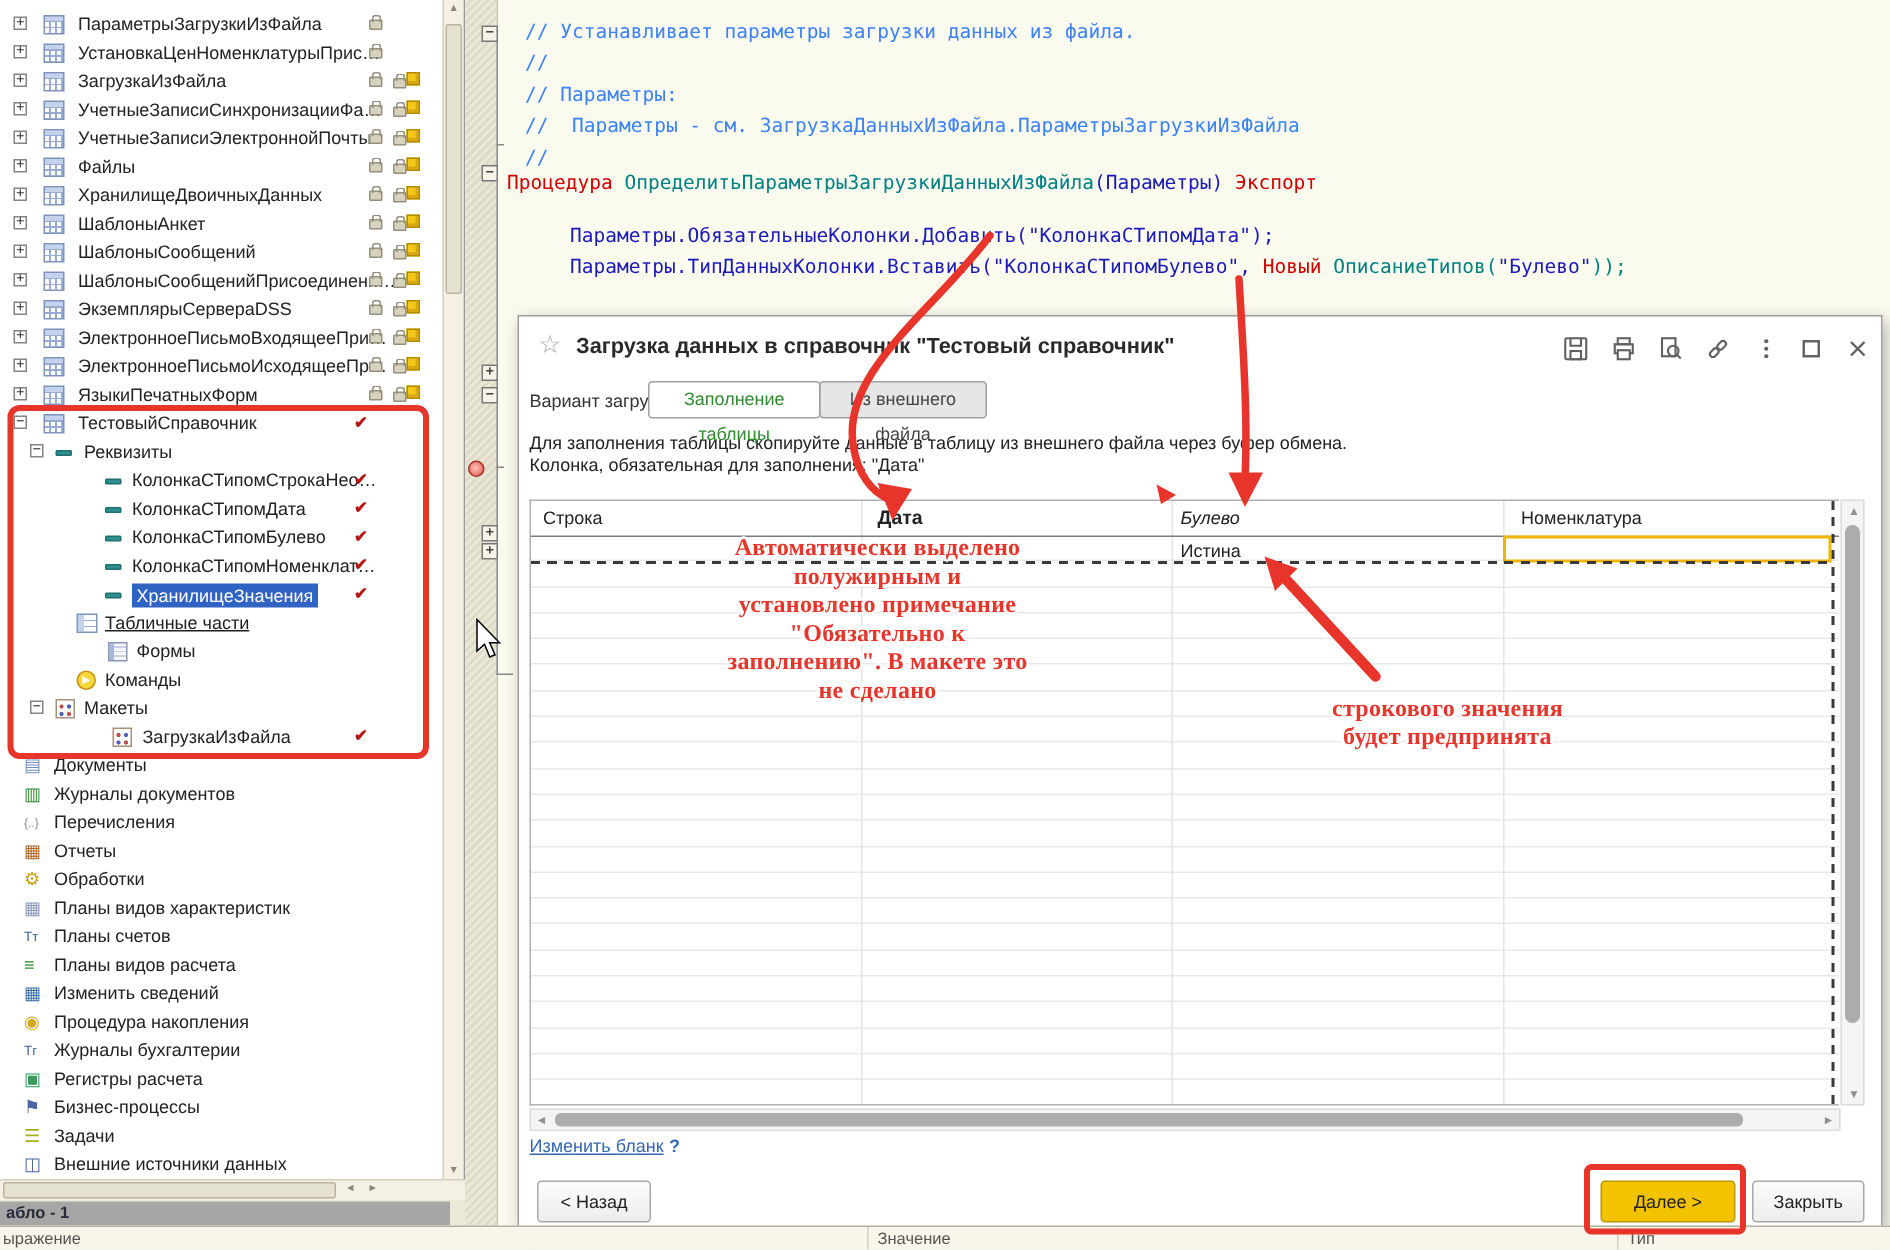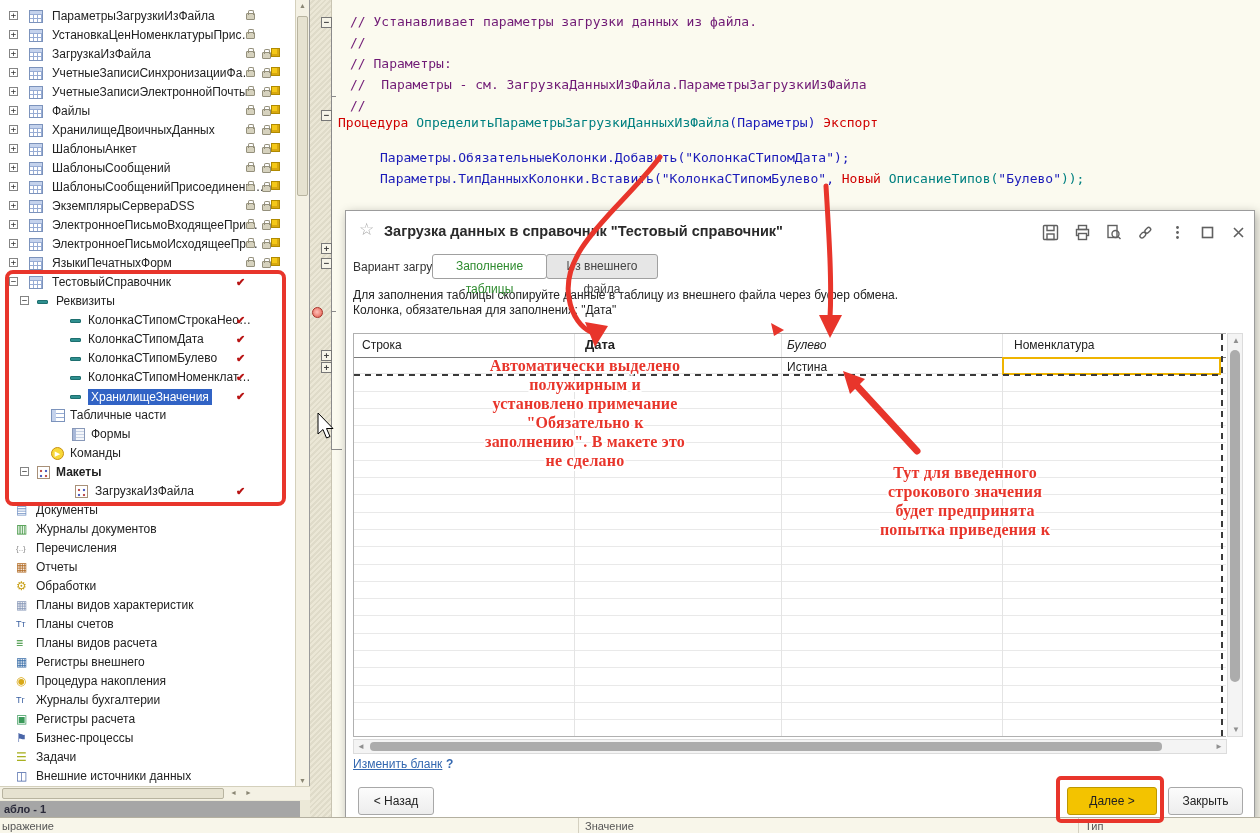--- a/index.html
+++ b/index.html
@@ -16,21 +16,21 @@
   #gutter { position:absolute; left:0; top:0; width:22px; height:818px;
     background: repeating-linear-gradient(135deg,#ebe7d6 0 2px,#dfdbc9 2px 4px); border-right:1px solid #c8c4b2;}
   #fold-line { position:absolute; left:21px; top:22px; width:1px; height:428px; background:#8a8a8a; margin-left:0; }
   .fold-box { position:absolute; width:11px; height:11px; background:#f6f4e8; border:1px solid #777;
     font:bold 9px/9px "DejaVu Sans Mono",monospace; text-align:center; color:#444; }
   .fold-tick { position:absolute; width:5px; height:1px; background:#8a8a8a; }
   #break-dot { position:absolute; width:11px; height:11px; border-radius:50%;
     background: radial-gradient(circle at 4px 4px,#ffc0b8,#e05848); border:1px solid #a83028; }
   #code-layer { position:absolute; left:0; top:0; width:950px; height:818px; }
   .code-line { position:absolute; white-space:pre; font:13px/16px "DejaVu Sans Mono",monospace; }
-  .c-com { color:#701a75; }
+  .c-com { color:#3b82f6; }
   .c-kw  { color:#d00000; }
   .c-id  { color:#1a1ab8; }
   .c-id2 { color:#008080; }
   .c-str { color:#1a1ab8; }
 
   
   #tree-panel { position:absolute; left:0; top:0; width:310px; height:786px; background:#fff;
     border-right:1px solid #9a9a9a; overflow:hidden; }
   .trow-item { position:absolute; left:0; width:310px; height:19px; font-size:12px; line-height:19px; }
   .exp { position:absolute; top:4px; width:9px; height:9px; border:1px solid #848484; background:#fff;
@@ -333,34 +333,34 @@
         <span class="lbl" style="left: 88px;">КолонкаСТипомНоменклат…</span>
         <span class="chk">✔</span>
       </div>
       <div class="trow-item" style="top: 387px;">
         <span class="ico ico-attr" style="left: 70px;"></span>
         <span class="lbl sel" style="left: 88px;">ХранилищеЗначения</span>
         <span class="chk">✔</span>
       </div>
       <div class="trow-item" style="top: 406px;">
         <span class="ico ico-tabular" style="left: 51px;"></span>
-        <span class="lbl" style="left: 70px;">Табличные части</span>
+        <span class="lbl" style="left: 70px; text-decoration: underline;">Табличные части</span>
       </div>
       <div class="trow-item" style="top: 425px; margin-left: 21px;">
         <span class="ico ico-form" style="left: 51px;"></span>
         <span class="lbl" style="left: 70px;">Формы</span>
       </div>
       <div class="trow-item" style="top: 444px;">
         <span class="ico ico-command" style="left: 51px;">▶</span>
         <span class="lbl" style="left: 70px;">Команды</span>
       </div>
       <div class="trow-item" style="top: 463px;">
         <span class="exp" style="left: 20px;">−</span>
         <span class="ico ico-layout" style="left: 37px;"></span>
-        <span class="lbl" style="left: 56px; font-weight: bold;">Макеты</span>
+        <span class="lbl" style="left: 56px;">Макеты</span>
       </div>
       <div class="trow-item" style="top: 482px;">
         <span class="ico ico-layout" style="left: 75px;"></span>
         <span class="lbl" style="left: 95px;">ЗагрузкаИзФайла</span>
         <span class="chk">✔</span>
       </div>
       <div class="trow-item" style="top: 501px;">
         <span class="ico glyph" style="color: rgb(113, 145, 196); left: 16px;">▤</span>
         <span class="lbl" style="left: 36px;">Документы</span>
       </div>
@@ -387,21 +387,21 @@
       <div class="trow-item" style="top: 615px;">
         <span class="ico glyph" style="color: rgb(58, 95, 160); font-size: 9px; left: 16px;">Тт</span>
         <span class="lbl" style="left: 36px;">Планы счетов</span>
       </div>
       <div class="trow-item" style="top: 634px;">
         <span class="ico glyph" style="color: rgb(46, 139, 46); left: 16px;">≡</span>
         <span class="lbl" style="left: 36px;">Планы видов расчета</span>
       </div>
       <div class="trow-item" style="top: 653px;">
         <span class="ico glyph" style="color: rgb(58, 110, 168); left: 16px;">▦</span>
-        <span class="lbl" style="left: 36px;">Регистры внешнего</span>
+        <span class="lbl" style="left: 36px;">Изменить сведений</span>
       </div>
       <div class="trow-item" style="top: 672px;">
         <span class="ico glyph" style="color: rgb(216, 168, 24); left: 16px;">◉</span>
         <span class="lbl" style="left: 36px;">Процедура накопления</span>
       </div>
       <div class="trow-item" style="top: 691px;">
         <span class="ico glyph" style="color: rgb(58, 95, 160); font-size: 9px; left: 16px;">Тг</span>
         <span class="lbl" style="left: 36px;">Журналы бухгалтерии</span>
       </div>
       <div class="trow-item" style="top: 710px;">
@@ -575,17 +575,15 @@
 
 <div class="annotation" style="left: 425px; top: 356px; width: 320px;">
     <span class="ann-line">Автоматически выделено</span>
     <span class="ann-line">полужирным и</span>
     <span class="ann-line">установлено примечание</span>
     <span class="ann-line">"Обязательно к</span>
     <span class="ann-line">заполнению". В макете это</span>
     <span class="ann-line">не сделано</span>
   </div>
 <div class="annotation" style="left: 820px; top: 463px; width: 290px;">
-    <span class="ann-line">Тут для введенного</span>
     <span class="ann-line">строкового значения</span>
     <span class="ann-line">будет предпринята</span>
-    <span class="ann-line">попытка приведения к</span>
   </div>
 
 </body></html>

